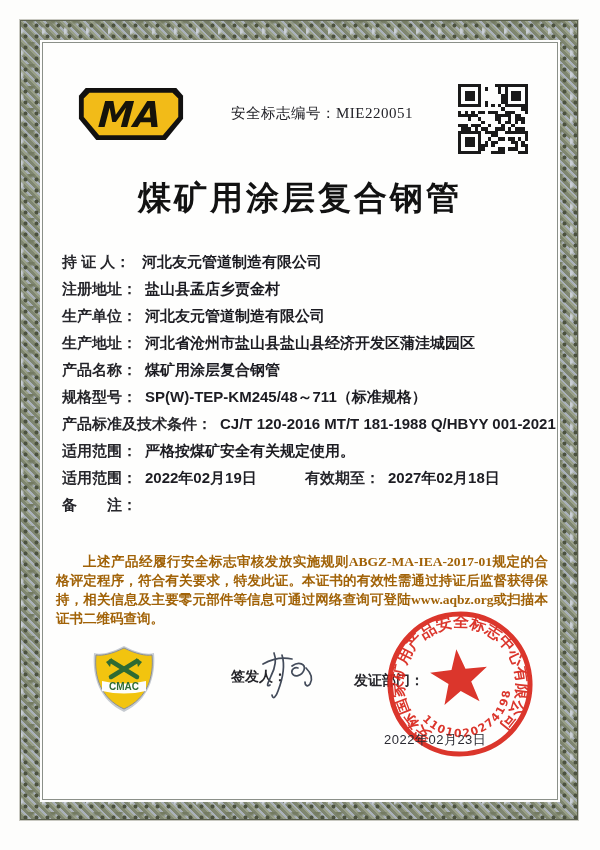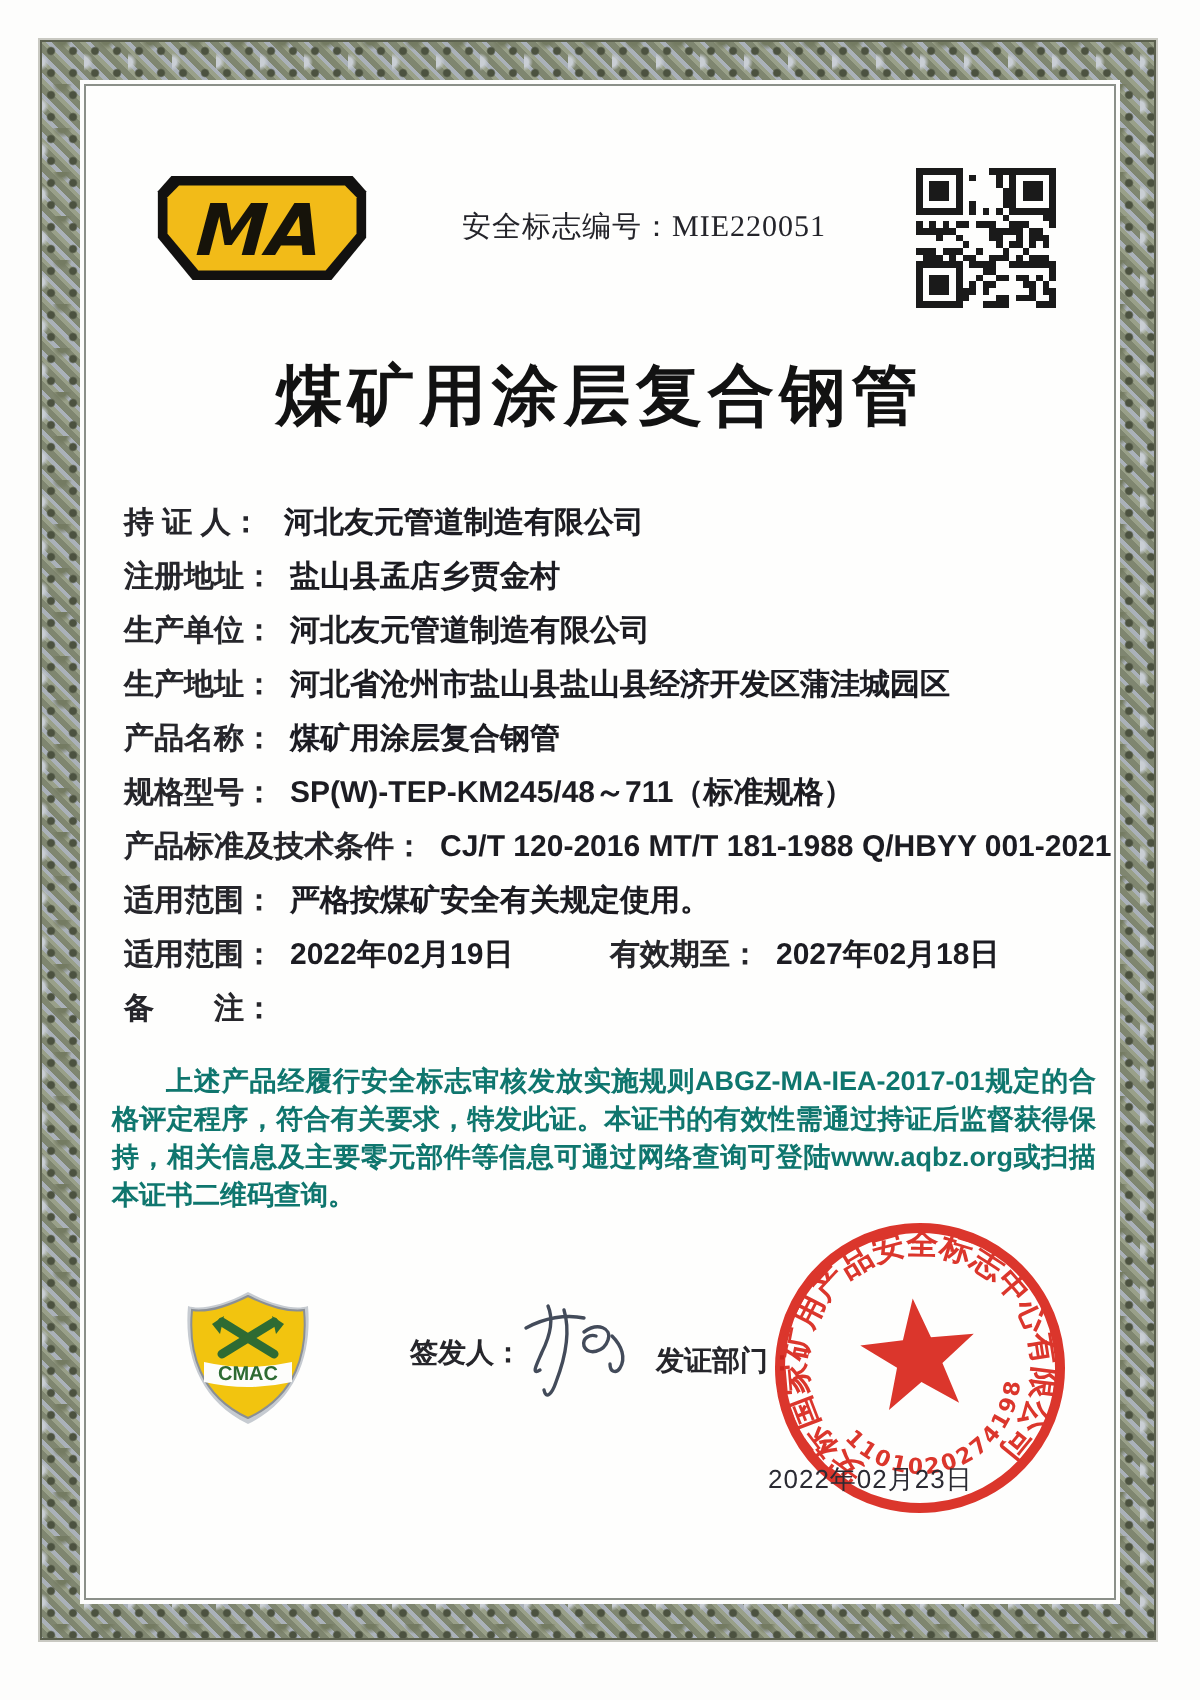--- a/index.html
+++ b/index.html
@@ -32,25 +32,25 @@
   
   .title{left:0;top:176px;width:600px;text-align:center;font-size:33px;font-weight:bold;
          letter-spacing:3px;color:#121212;}
   
   .fields{left:62px;top:238px;width:486px;margin-top:16px;}
   .frow{line-height:16px;margin-bottom:11px;font-size:15px;white-space:nowrap;}
   .flabel{display:inline-block;min-width:72px;margin-right:8px;font-weight:bold;color:#26262b;}
   .fvalue{font-weight:bold;color:#1c1c22;}
   .fvalue.wide{display:inline-block;min-width:160px;}
   
-  .statement{left:56px;top:531px;width:492px;font-size:13.5px;font-weight:bold;line-height:19px;
-             text-align:justify;text-indent:2em;color:#0f766e;}
+  .statement{left:56px;top:552px;width:492px;font-size:13.5px;font-weight:bold;line-height:19px;
+             text-align:justify;text-indent:2em;color:#a16207;font-family:Liberation Serif, serif;}
   
   .cmac{left:92px;top:646px;width:64px;height:66px;}
-  .signer-label,.issuer-label{font-size:14px;font-weight:bold;color:#26262b;}
+  .signer-label,.issuer-label{font-size:14px;font-weight:bold;color:#26262b;margin-left:26px;}
   .signer-label{left:205px;top:668px;}
   .issuer-label{left:328px;top:672px;}
   .signature{left:248px;top:648px;width:72px;height:56px;}
   .seal{left:385px;top:609px;width:150px;height:150px;transform:rotate(-6deg);opacity:.93;}
   .stamp-date{left:384px;top:731px;font-size:13px;font-weight:normal;color:#2b2b33;
               letter-spacing:.5px;white-space:nowrap;}
 </style>
 </head>
 <body>
 

